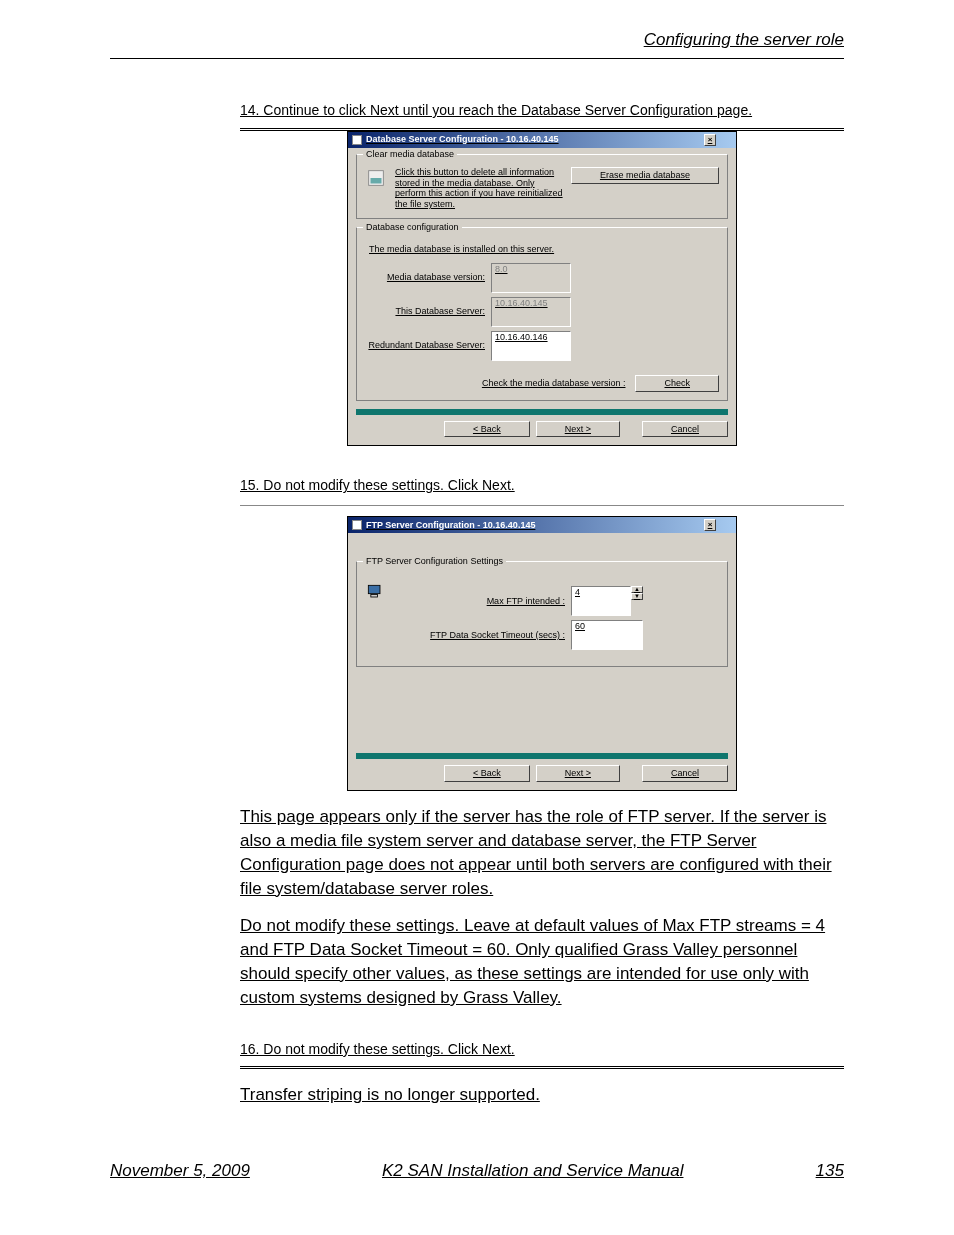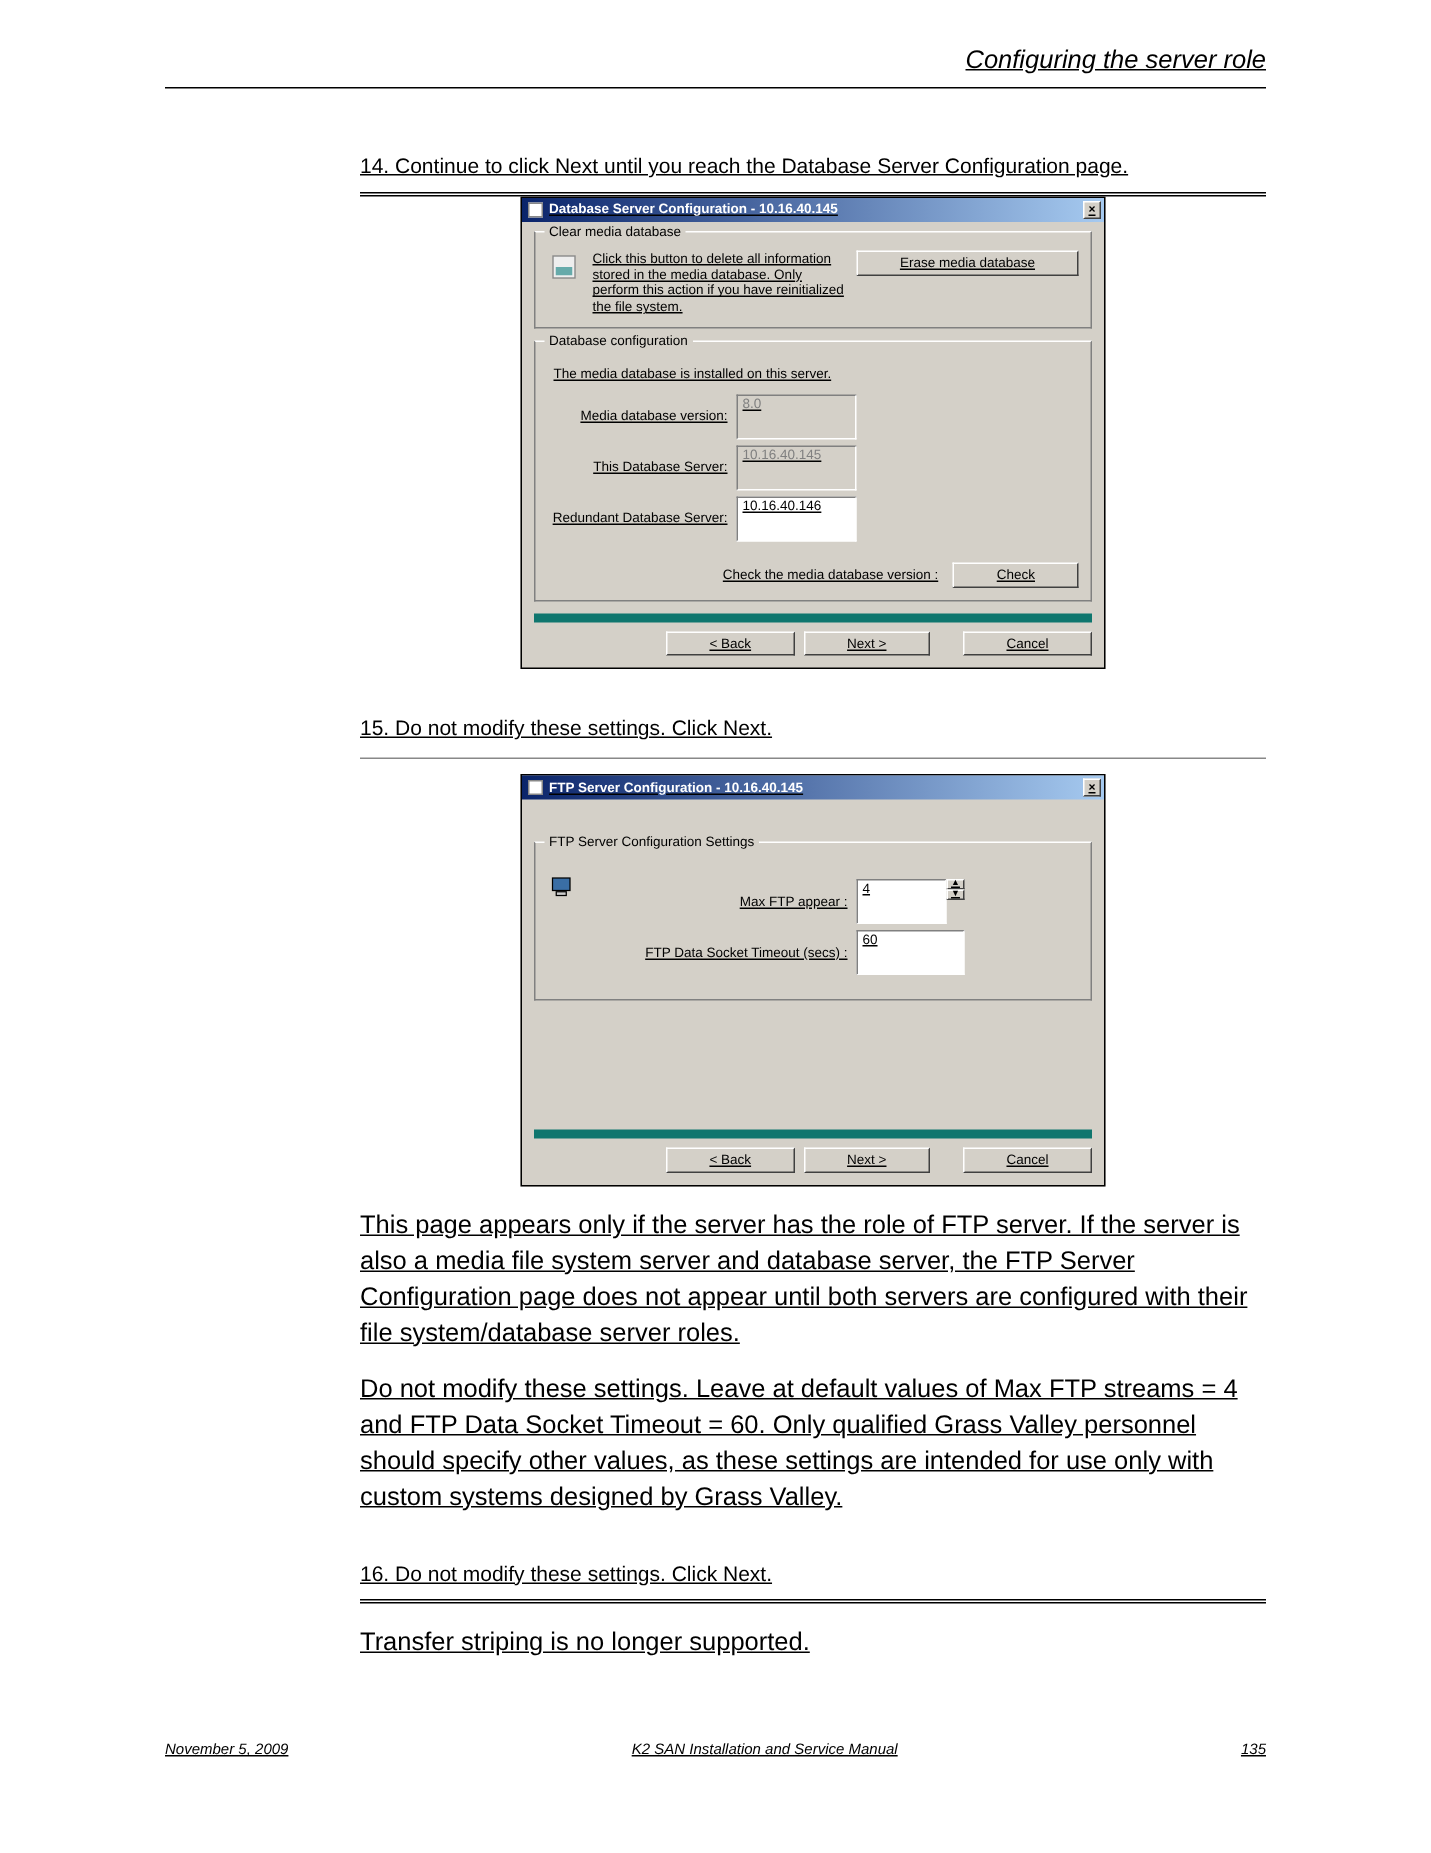--- a/index.html
+++ b/index.html
@@ -19,21 +19,21 @@
 
   
   .dialog {
     width: 390px; margin: 0 auto 0 auto; border: 1px solid #000;
     background: #d4d0c8; font-size: 9px; line-height: 1.2;
     font-family: Tahoma, Arial, sans-serif;
   }
   .titlebar {
     display: flex; align-items: center; justify-content: space-between;
     background: linear-gradient(to right, #0a246a, #a6caf0);
-    color: #fff; font-weight: bold; height: 16px; padding: 0 2px 0 4px; gap: 20px;
+    color: #fff; font-weight: bold; height: 16px; padding: 0 20px 0 4px; gap: 20px;
   }
   .title-left { display: flex; align-items: center; gap: 4px; }
   .app-icon { width: 10px; height: 10px; background: #fff; display: inline-block; border: 1px solid #888; }
   .close-btn {
     width: 12px; height: 12px; background: #d4d0c8; border: 1px solid #fff;
     border-right-color:#404040; border-bottom-color:#404040;
     color:#000; font-size:8px; line-height:10px; text-align:center; font-weight:bold;
   }
   .dlg-body { padding: 6px 8px 8px 8px; }
 
@@ -64,21 +64,21 @@
 
   .spinner { display:flex; }
   .spin-btns { display:flex; flex-direction:column; }
   .spin-btns .sb { width:12px; height:7px; background:#d4d0c8; border:1px solid #fff; border-right-color:#404040; border-bottom-color:#404040; font-size:6px; line-height:5px; text-align:center; }
 
   .ftp-space { height: 22px; }
   .ftp-pad-bottom { height: 72px; }
 
   .para { font-size: 17px; margin: 14px 0; line-height: 1.4; }
 
-  .footer { padding: 40px 110px 0 110px; display:flex; justify-content:space-between; font-size:10px; font-style: italic; }
+  .footer { padding: 40px 110px 0 110px; display:flex; justify-content:space-between; font-size:17px; font-style: italic; }
   .page-num { font-weight: normal; }
 </style>
 </head>
 <body>
 
 <div class="page">
   <div class="header-region">
     <div class="header-right">Configuring the server role</div>
     <div class="hr-line"></div>
   </div>
@@ -152,21 +152,21 @@
       <div class="dlg-body">
         <div class="ftp-space"></div>
         <div class="groupbox" data-legend="FTP Server Configuration Settings" style="padding-top:16px;">
           <div class="field-row" style="align-items:flex-start;">
             <svg width="20" height="20" viewBox="0 0 24 24" style="margin-right:4px;">
                 <rect x="4" y="4" width="14" height="10" fill="#3a6ea5" stroke="#000"></rect>
                 <rect x="7" y="15" width="8" height="3" fill="#ccc" stroke="#000"></rect>
               </svg>
             <div style="flex:1;">
               <div class="field-row">
-                <div class="field-label-ftp">Max FTP appear :</div>
+                <div class="field-label-ftp">Max FTP intended :</div>
                 <div class="spinner">
                   <div class="text-input" style="width:60px;">4</div>
                   <div class="spin-btns">
                     <div class="sb">▲</div>
                     <div class="sb">▼</div>
                   </div>
                 </div>
               </div>
               <div class="field-row">
                 <div class="field-label-ftp">FTP Data Socket Timeout (secs) :</div>

